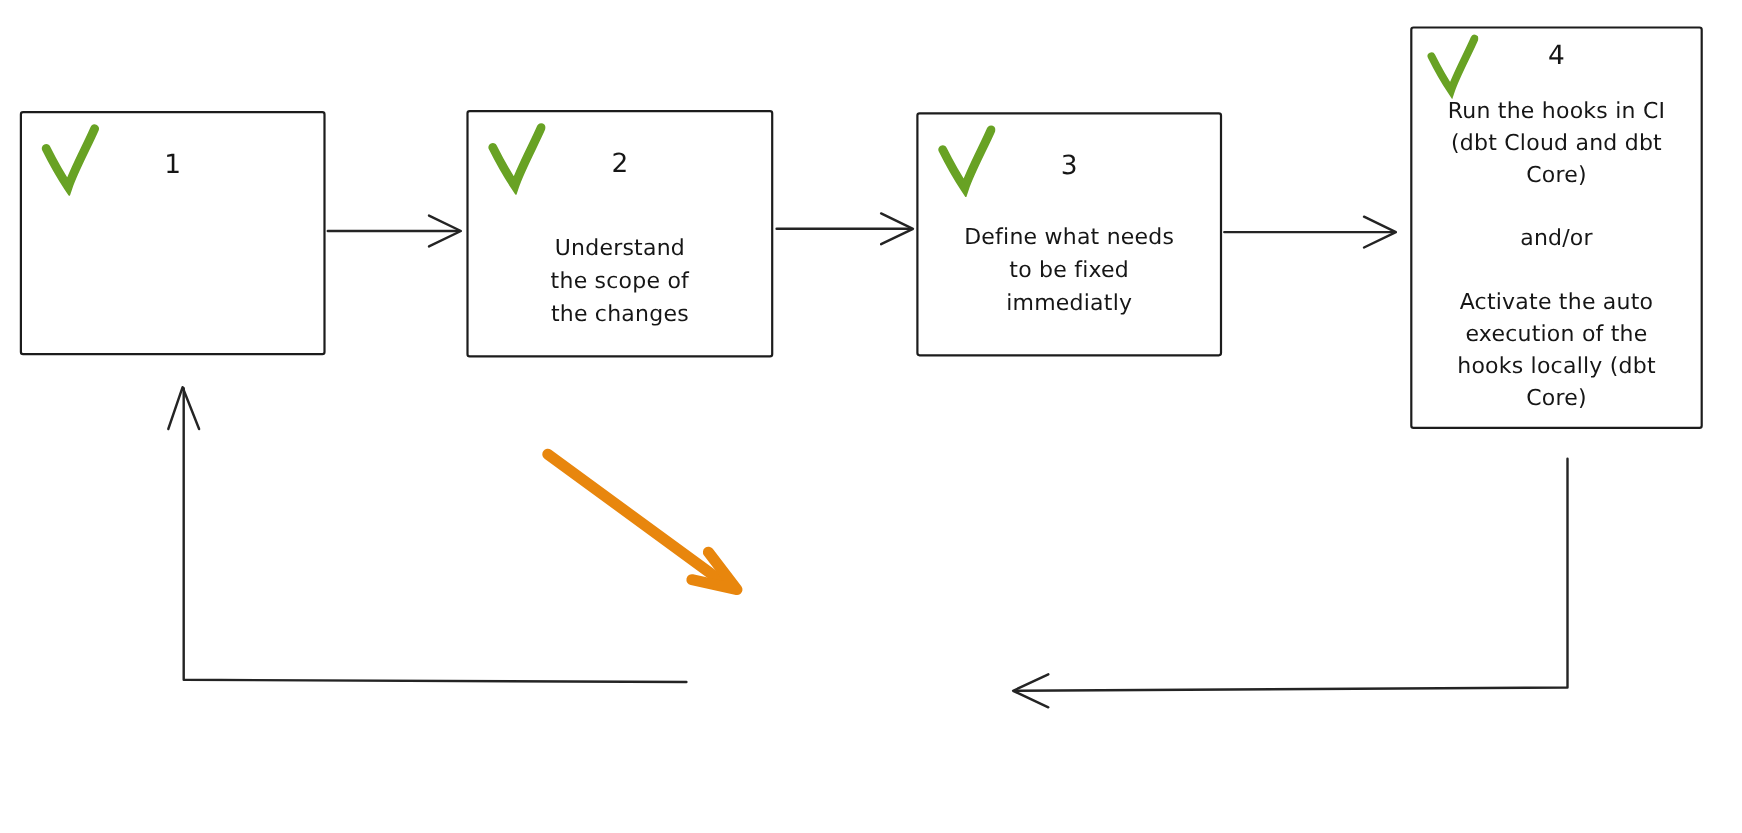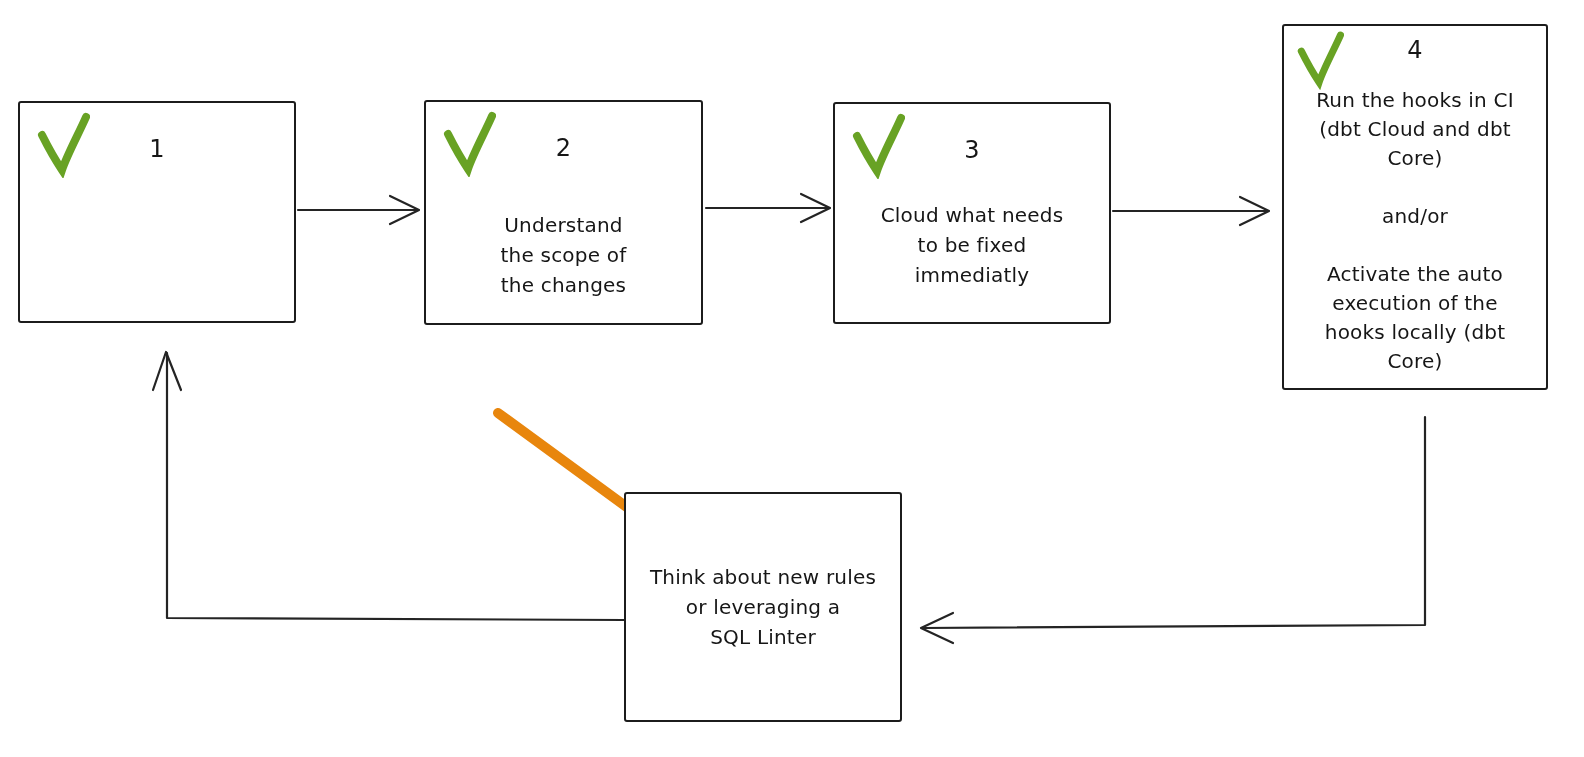--- a/index.html
+++ b/index.html
@@ -93,21 +93,21 @@
     <div class="node-text">Understand
 the scope of
 the changes</div>
   </div>
 
   <div class="node n3">
     <svg class="check" viewBox="0 0 54 64">
       <path d="M6 22 C 12 34, 20 48, 26 57 C 31 42, 44 18, 50 4" stroke="#68a224" stroke-width="8" fill="none" stroke-linecap="round"></path>
     </svg>
     <div class="node-number">3</div>
-    <div class="node-text">Cloud what needs
+    <div class="node-text">Define what needs
 to be fixed
 immediatly</div>
   </div>
 
   <div class="node n4">
     <svg class="check" viewBox="0 0 54 64">
       <path d="M6 22 C 12 34, 20 48, 26 57 C 31 42, 44 18, 50 4" stroke="#68a224" stroke-width="8" fill="none" stroke-linecap="round"></path>
     </svg>
     <div class="node-number">4</div>
     <div class="node-text">Run the hooks in CI
@@ -115,19 +115,14 @@
 Core)
 
 and/or
 
 Activate the auto
 execution of the
 hooks locally (dbt
 Core)</div>
   </div>
 
-  <div class="node n5">
-    <div class="node-text">Think about new rules
-or leveraging a
-SQL Linter</div>
-  </div>
 
 </div>
 
 </body></html>

